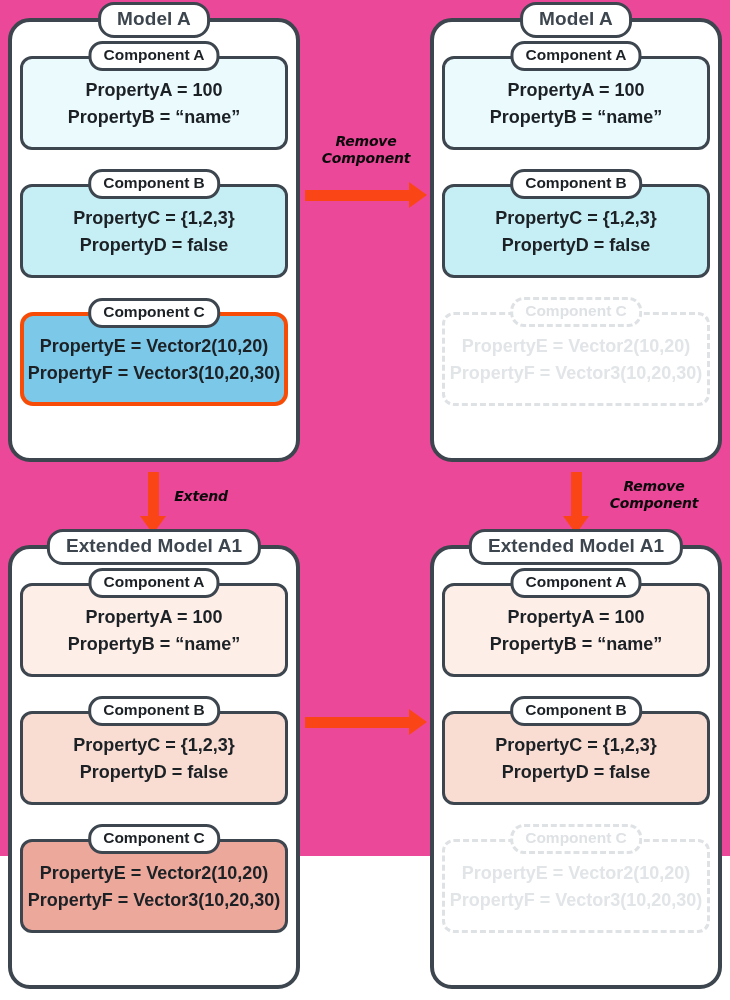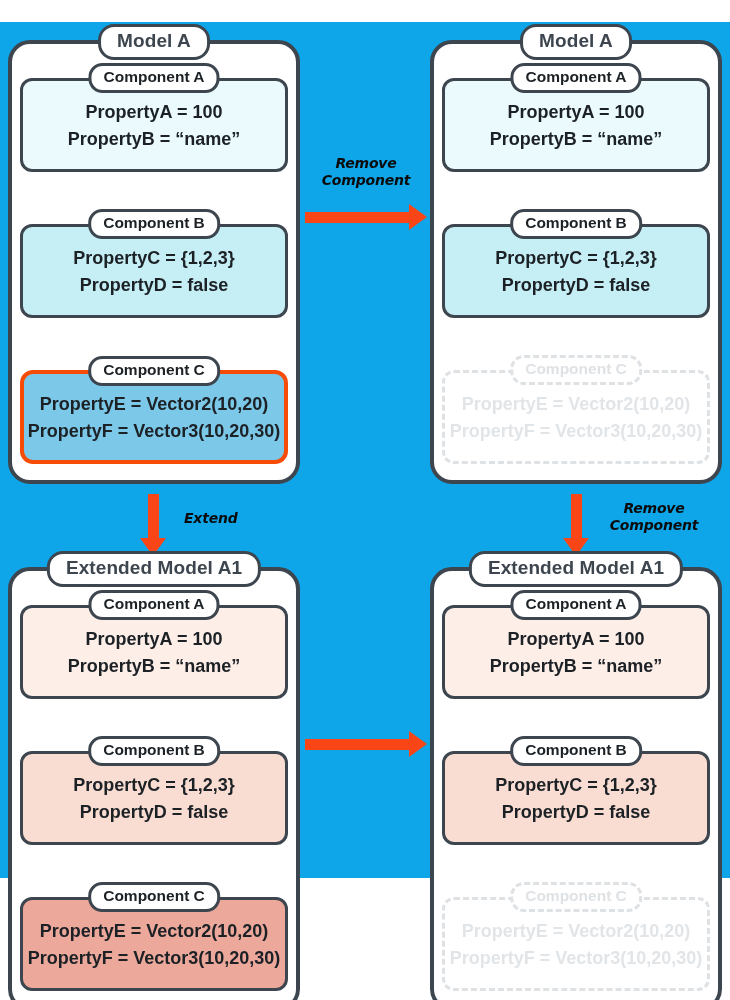--- a/index.html
+++ b/index.html
@@ -6,22 +6,21 @@
   html, body {
     width: 730px; height: 1000px;
     background: #ffffff;
     font-family: "Liberation Sans", sans-serif;
     overflow: hidden;
   }
   #stage {
     position: relative;
     width: 730px;
     height: 856px;
-    background: #0ea5e9;
-    margin-top: 22px;
+    background: #ec4899;
   }
 
   
   .panel {
     position: absolute;
     width: 292px;
     border: 4px solid #3d464f;
     border-radius: 22px;
     background: #ffffff;
   }
@@ -38,21 +37,21 @@
     font-weight: 700;
     color: #3d464f;
     letter-spacing: 0.1px;
     white-space: nowrap;
     z-index: 5;
   }
   .panel-body {
     padding: 34px 8px 24px;
     display: flex;
     flex-direction: column;
-    gap: 52px;
+    gap: 34px;
   }
 
   
   .comp {
     position: relative;
     border: 3px solid #3d464f;
     border-radius: 12px;
     min-height: 94px;
     display: flex;
     flex-direction: column;
@@ -271,21 +270,21 @@
     <div class="shaft" style="width:104px;"></div>
     <div class="head" style="left:104px;"></div>
   </div>
   <div class="arrow-label" style="left:305px; top:133px; width:122px;">Remove
 Component</div>
 
   <div class="arrow-v" style="left:140px; top:472px; height:62px;">
     <div class="shaft" style="height:44px;"></div>
     <div class="head" style="top:44px;"></div>
   </div>
-  <div class="arrow-label" style="left:184px; top:488px; width:90px; text-align:left;">Extend</div>
+  <div class="arrow-label" style="left:156px; top:488px; width:90px; text-align:center;">Extend</div>
 
   <div class="arrow-v" style="left:563px; top:472px; height:62px;">
     <div class="shaft" style="height:44px;"></div>
     <div class="head" style="top:44px;"></div>
   </div>
   <div class="arrow-label" style="left:592px; top:478px; width:124px; text-align:center;">Remove
 Component</div>
 
   <div class="arrow-h" style="left:305px; top:709px; width:122px;">
     <div class="shaft" style="width:104px;"></div>

